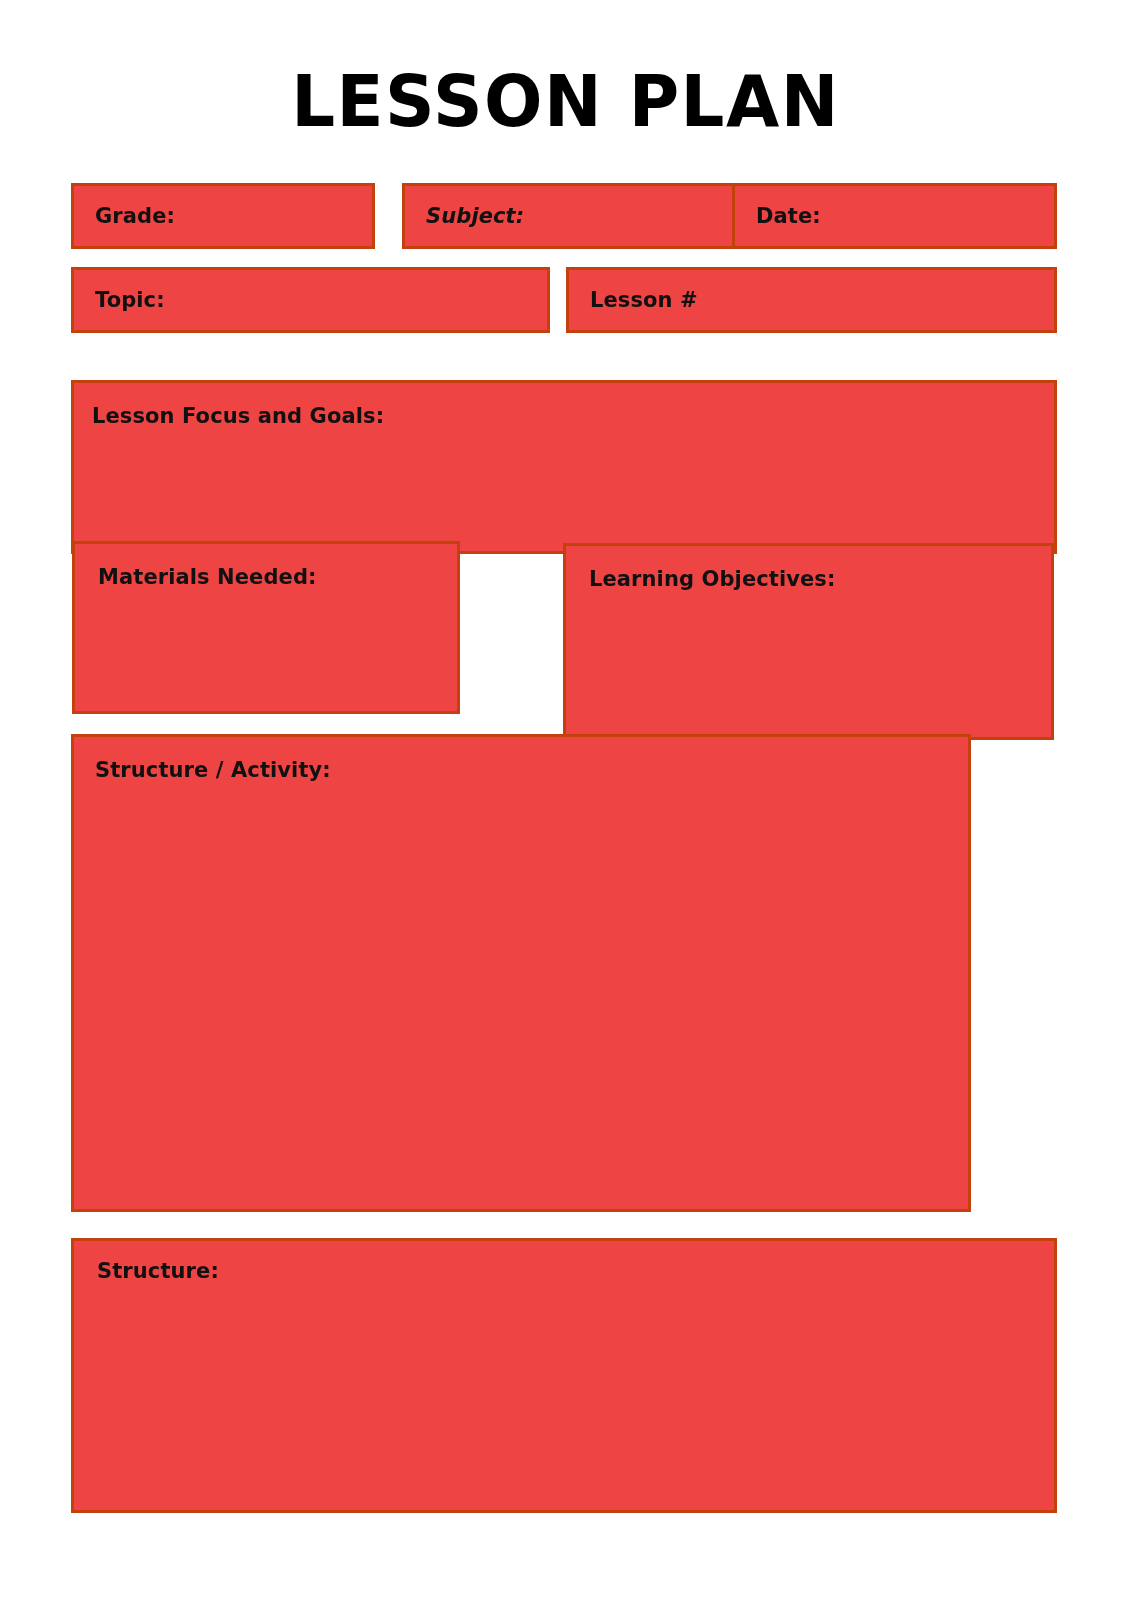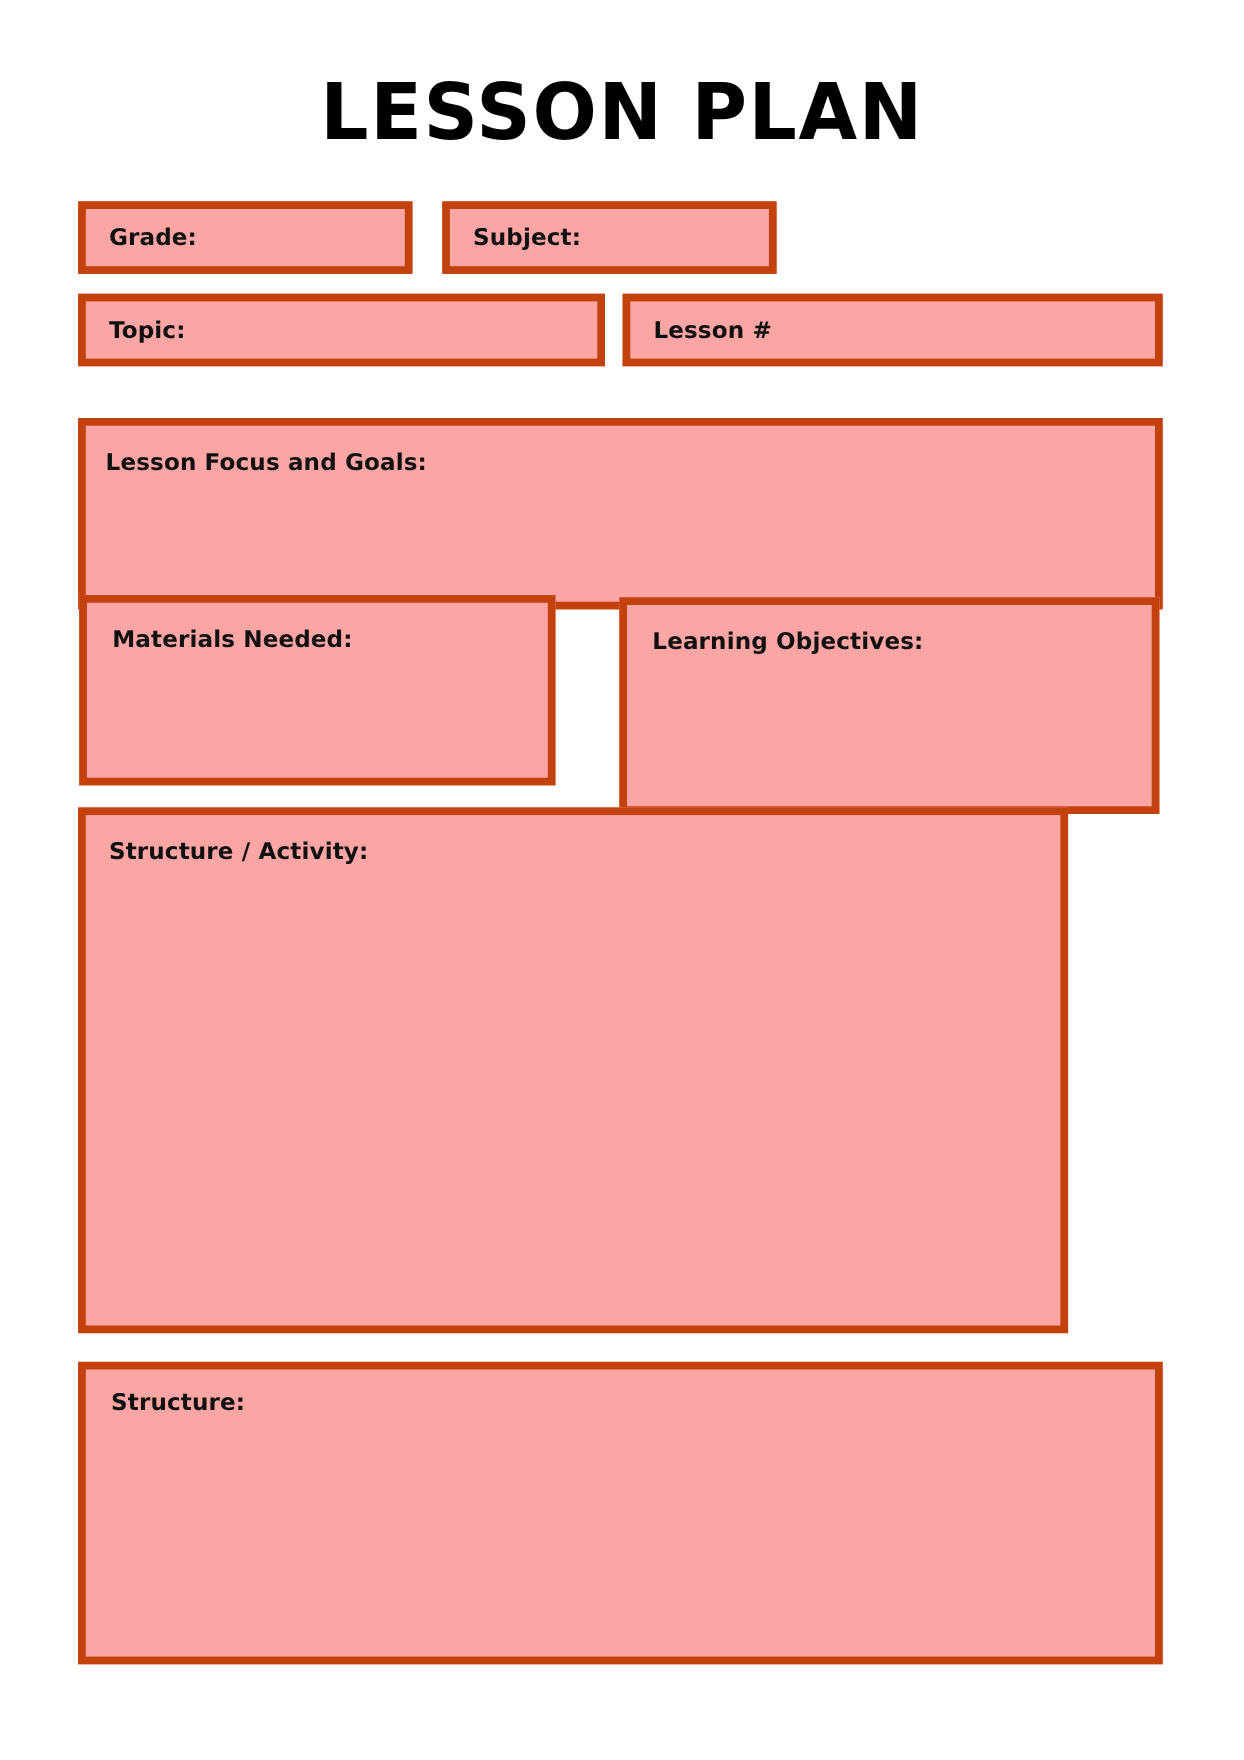--- a/index.html
+++ b/index.html
@@ -39,22 +39,22 @@
     transform: scaleX(0.97);
     transform-origin: center top;
     white-space: nowrap;
     user-select: none;
   }
 
   
   .box {
     position: absolute;
     box-sizing: border-box;
-    border: 7px solid #c2410c;
-    background: #fca5a5;
+    border: 3px solid #c2410c;
+    background: #ef4444;
   }
 
   .box-label {
     position: absolute;
     left: 21px;
     top: 14px;
     font-family: "DejaVu Sans", "Liberation Sans", sans-serif;
     font-weight: 700;
     font-size: 21px;
     line-height: 26px;
@@ -74,32 +74,32 @@
   .fill-area {
     position: absolute;
     left: 0;
     right: 0;
     bottom: 0;
     top: 44px;
   }
 
   
   #box-grade   { left: 71px;  top: 183px; width: 304px; height: 66px; }
-  #box-subject { left: 402px; top: 183px; width: 304px; height: 66px; }
+  #box-subject { left: 402px; top: 183px; width: 352px; height: 66px; font-style: italic; }
   #box-date    { left: 732px; top: 183px; width: 325px; height: 66px; }
 
   
   #box-topic   { left: 71px;  top: 267px; width: 479px; height: 66px; }
   #box-lesson  { left: 566px; top: 267px; width: 491px; height: 66px; }
 
   
   #box-focus   { left: 71px;  top: 348px; width: 986px; height: 174px; margin-top: 32px; }
 
   
-  #box-materials { left: 72px;  top: 541px; width: 433px; height: 173px; }
+  #box-materials { left: 72px;  top: 541px; width: 388px; height: 173px; }
   #box-objectives{ left: 563px; top: 543px; width: 491px; height: 197px; }
 
   
   #box-structure { left: 71px; top: 734px; width: 900px; height: 478px; }
 
   
   #box-assessment { left: 71px; top: 1238px; width: 986px; height: 275px; }
 
   
   #box-materials .box-label,
@@ -118,20 +118,24 @@
   <div class="box short" id="box-grade">
     <div class="box-label">Grade:</div>
     <div class="fill-area"></div>
   </div>
 
   <div class="box short" id="box-subject">
     <div class="box-label">Subject:</div>
     <div class="fill-area"></div>
   </div>
 
+  <div class="box short" id="box-date">
+    <div class="box-label">Date:</div>
+    <div class="fill-area"></div>
+  </div>
 
   <div class="box short" id="box-topic">
     <div class="box-label">Topic:</div>
     <div class="fill-area"></div>
   </div>
 
   <div class="box short" id="box-lesson">
     <div class="box-label">Lesson #</div>
     <div class="fill-area"></div>
   </div>

